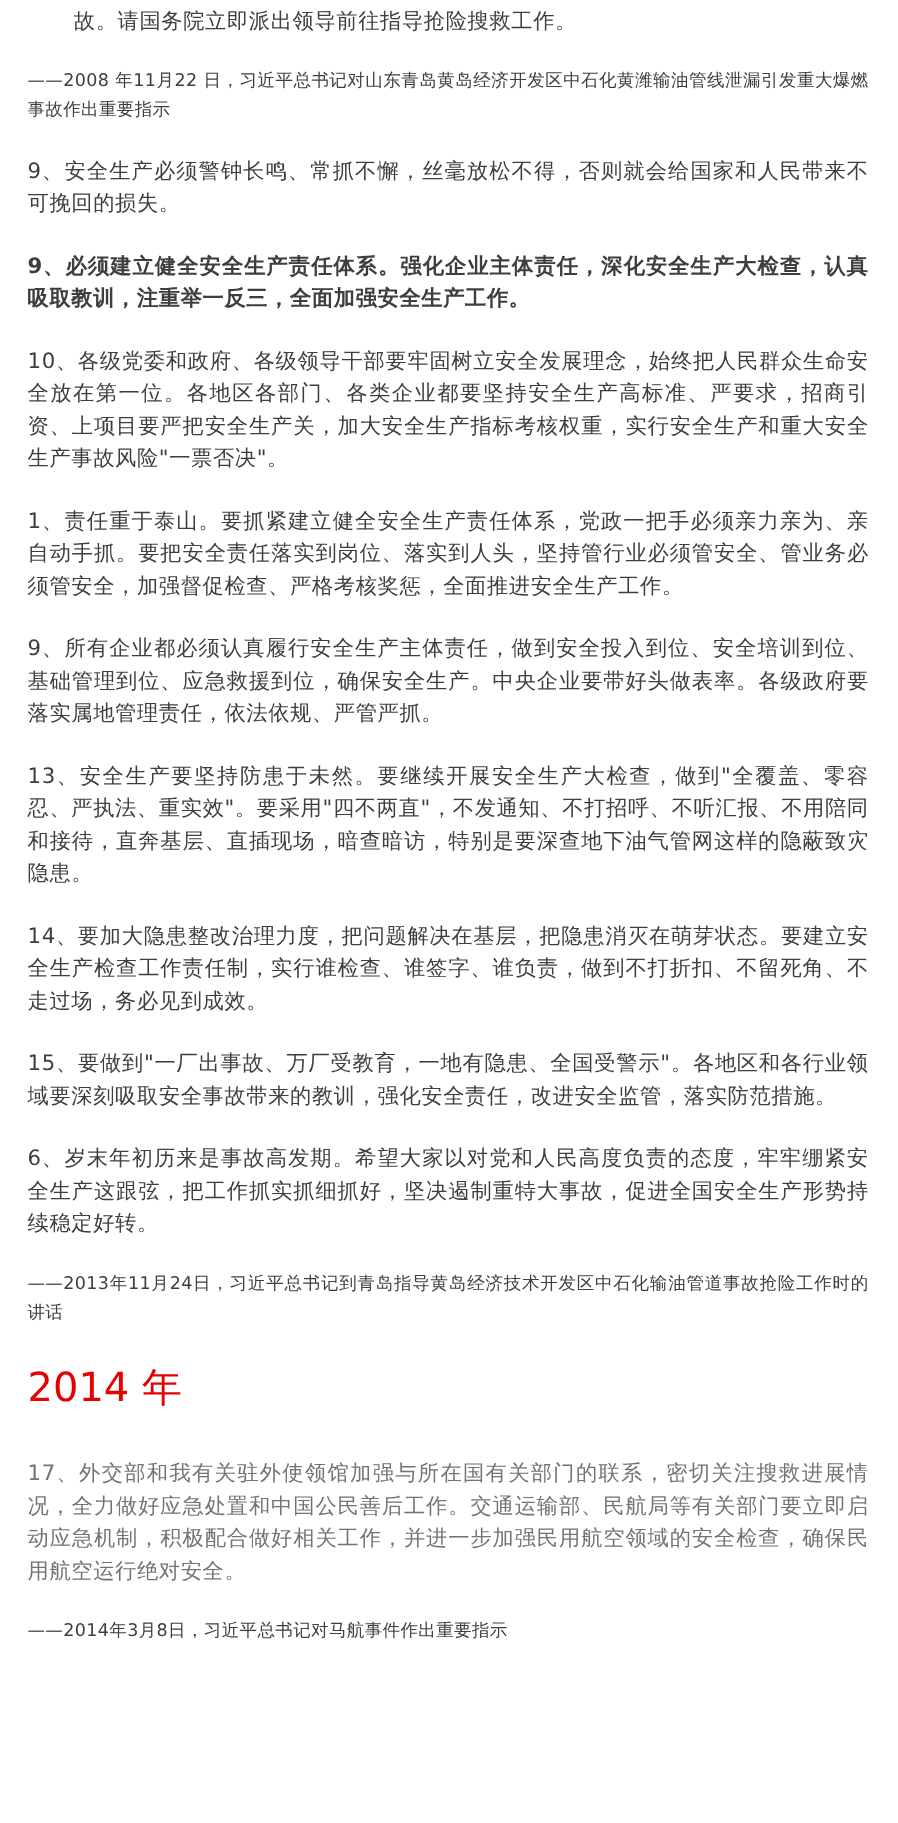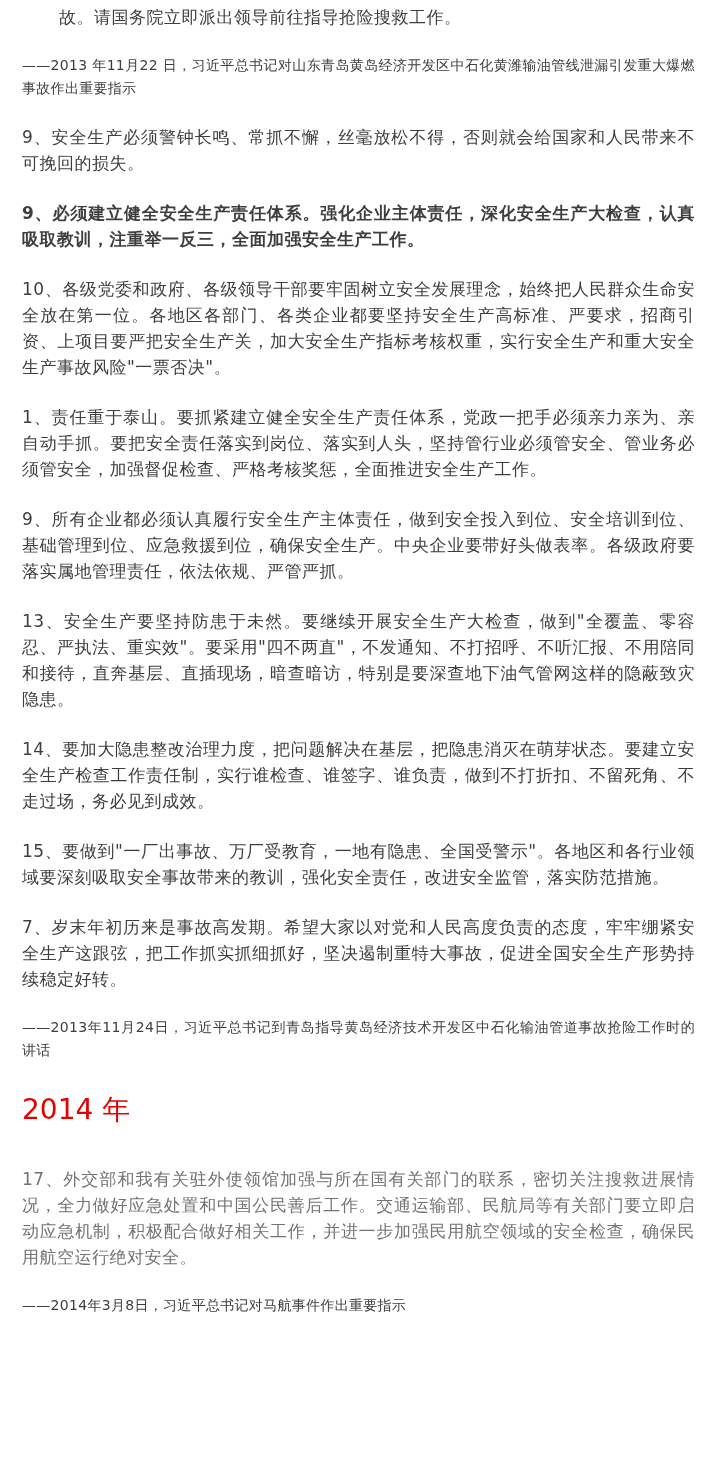--- a/index.html
+++ b/index.html
@@ -26,39 +26,39 @@
   }
   .attribution {
     font-size: 14px;
     line-height: 23px;
     letter-spacing: 0.3px;
     color: #3e3e3e;
     margin: 0 0 24px 0;
     text-align: justify;
   }
   .year-heading {
-    font-size: 28px;
+    font-size: 32px;
     line-height: 40px;
     font-weight: 400;
     color: #e60000;
     margin: 28px 0 36px 0;
   }
 </style>
 </head>
 <body style="background: rgb(255, 255, 255);">
 
 <article class="article">
     <p class="body-text" style="color: rgb(62, 62, 62); margin-left: 37px;">故。请国务院立即派出领导前往指导抢险搜救工作。</p>
-    <p class="attribution" style="color: rgb(62, 62, 62);">——2013 年11月22 日，习近平总书记对山东青岛黄岛经济开发区中石化黄潍输油管线泄漏引发重大爆燃事故作出重要指示</p>
+    <p class="attribution" style="color: rgb(62, 62, 62);">——2008 年11月22 日，习近平总书记对山东青岛黄岛经济开发区中石化黄潍输油管线泄漏引发重大爆燃事故作出重要指示</p>
     <p class="body-text" style="color: rgb(62, 62, 62);">9、安全生产必须警钟长鸣、常抓不懈，丝毫放松不得，否则就会给国家和人民带来不可挽回的损失。</p>
     <p class="body-text" style="color: rgb(62, 62, 62); font-weight: bold;">9、必须建立健全安全生产责任体系。强化企业主体责任，深化安全生产大检查，认真吸取教训，注重举一反三，全面加强安全生产工作。</p>
     <p class="body-text" style="color: rgb(62, 62, 62);">10、各级党委和政府、各级领导干部要牢固树立安全发展理念，始终把人民群众生命安全放在第一位。各地区各部门、各类企业都要坚持安全生产高标准、严要求，招商引资、上项目要严把安全生产关，加大安全生产指标考核权重，实行安全生产和重大安全生产事故风险"一票否决"。</p>
     <p class="body-text" style="color: rgb(62, 62, 62);">1、责任重于泰山。要抓紧建立健全安全生产责任体系，党政一把手必须亲力亲为、亲自动手抓。要把安全责任落实到岗位、落实到人头，坚持管行业必须管安全、管业务必须管安全，加强督促检查、严格考核奖惩，全面推进安全生产工作。</p>
     <p class="body-text" style="color: rgb(62, 62, 62);">9、所有企业都必须认真履行安全生产主体责任，做到安全投入到位、安全培训到位、基础管理到位、应急救援到位，确保安全生产。中央企业要带好头做表率。各级政府要落实属地管理责任，依法依规、严管严抓。</p>
     <p class="body-text" style="color: rgb(62, 62, 62);">13、安全生产要坚持防患于未然。要继续开展安全生产大检查，做到"全覆盖、零容忍、严执法、重实效"。要采用"四不两直"，不发通知、不打招呼、不听汇报、不用陪同和接待，直奔基层、直插现场，暗查暗访，特别是要深查地下油气管网这样的隐蔽致灾隐患。</p>
     <p class="body-text" style="color: rgb(62, 62, 62);">14、要加大隐患整改治理力度，把问题解决在基层，把隐患消灭在萌芽状态。要建立安全生产检查工作责任制，实行谁检查、谁签字、谁负责，做到不打折扣、不留死角、不走过场，务必见到成效。</p>
     <p class="body-text" style="color: rgb(62, 62, 62);">15、要做到"一厂出事故、万厂受教育，一地有隐患、全国受警示"。各地区和各行业领域要深刻吸取安全事故带来的教训，强化安全责任，改进安全监管，落实防范措施。</p>
-    <p class="body-text" style="color: rgb(62, 62, 62);">7、岁末年初历来是事故高发期。希望大家以对党和人民高度负责的态度，牢牢绷紧安全生产这跟弦，把工作抓实抓细抓好，坚决遏制重特大事故，促进全国安全生产形势持续稳定好转。</p>
+    <p class="body-text" style="color: rgb(62, 62, 62);">6、岁末年初历来是事故高发期。希望大家以对党和人民高度负责的态度，牢牢绷紧安全生产这跟弦，把工作抓实抓细抓好，坚决遏制重特大事故，促进全国安全生产形势持续稳定好转。</p>
     <p class="attribution" style="color: rgb(62, 62, 62);">——2013年11月24日，习近平总书记到青岛指导黄岛经济技术开发区中石化输油管道事故抢险工作时的讲话</p>
     <h2 class="year-heading" style="color: rgb(230, 0, 0);">2014 年</h2>
     <p class="body-text" style="color: #737373;">17、外交部和我有关驻外使领馆加强与所在国有关部门的联系，密切关注搜救进展情况，全力做好应急处置和中国公民善后工作。交通运输部、民航局等有关部门要立即启动应急机制，积极配合做好相关工作，并进一步加强民用航空领域的安全检查，确保民用航空运行绝对安全。</p>
     <p class="attribution" style="color: rgb(62, 62, 62);">——2014年3月8日，习近平总书记对马航事件作出重要指示</p>
   </article>
 
 </body></html>

